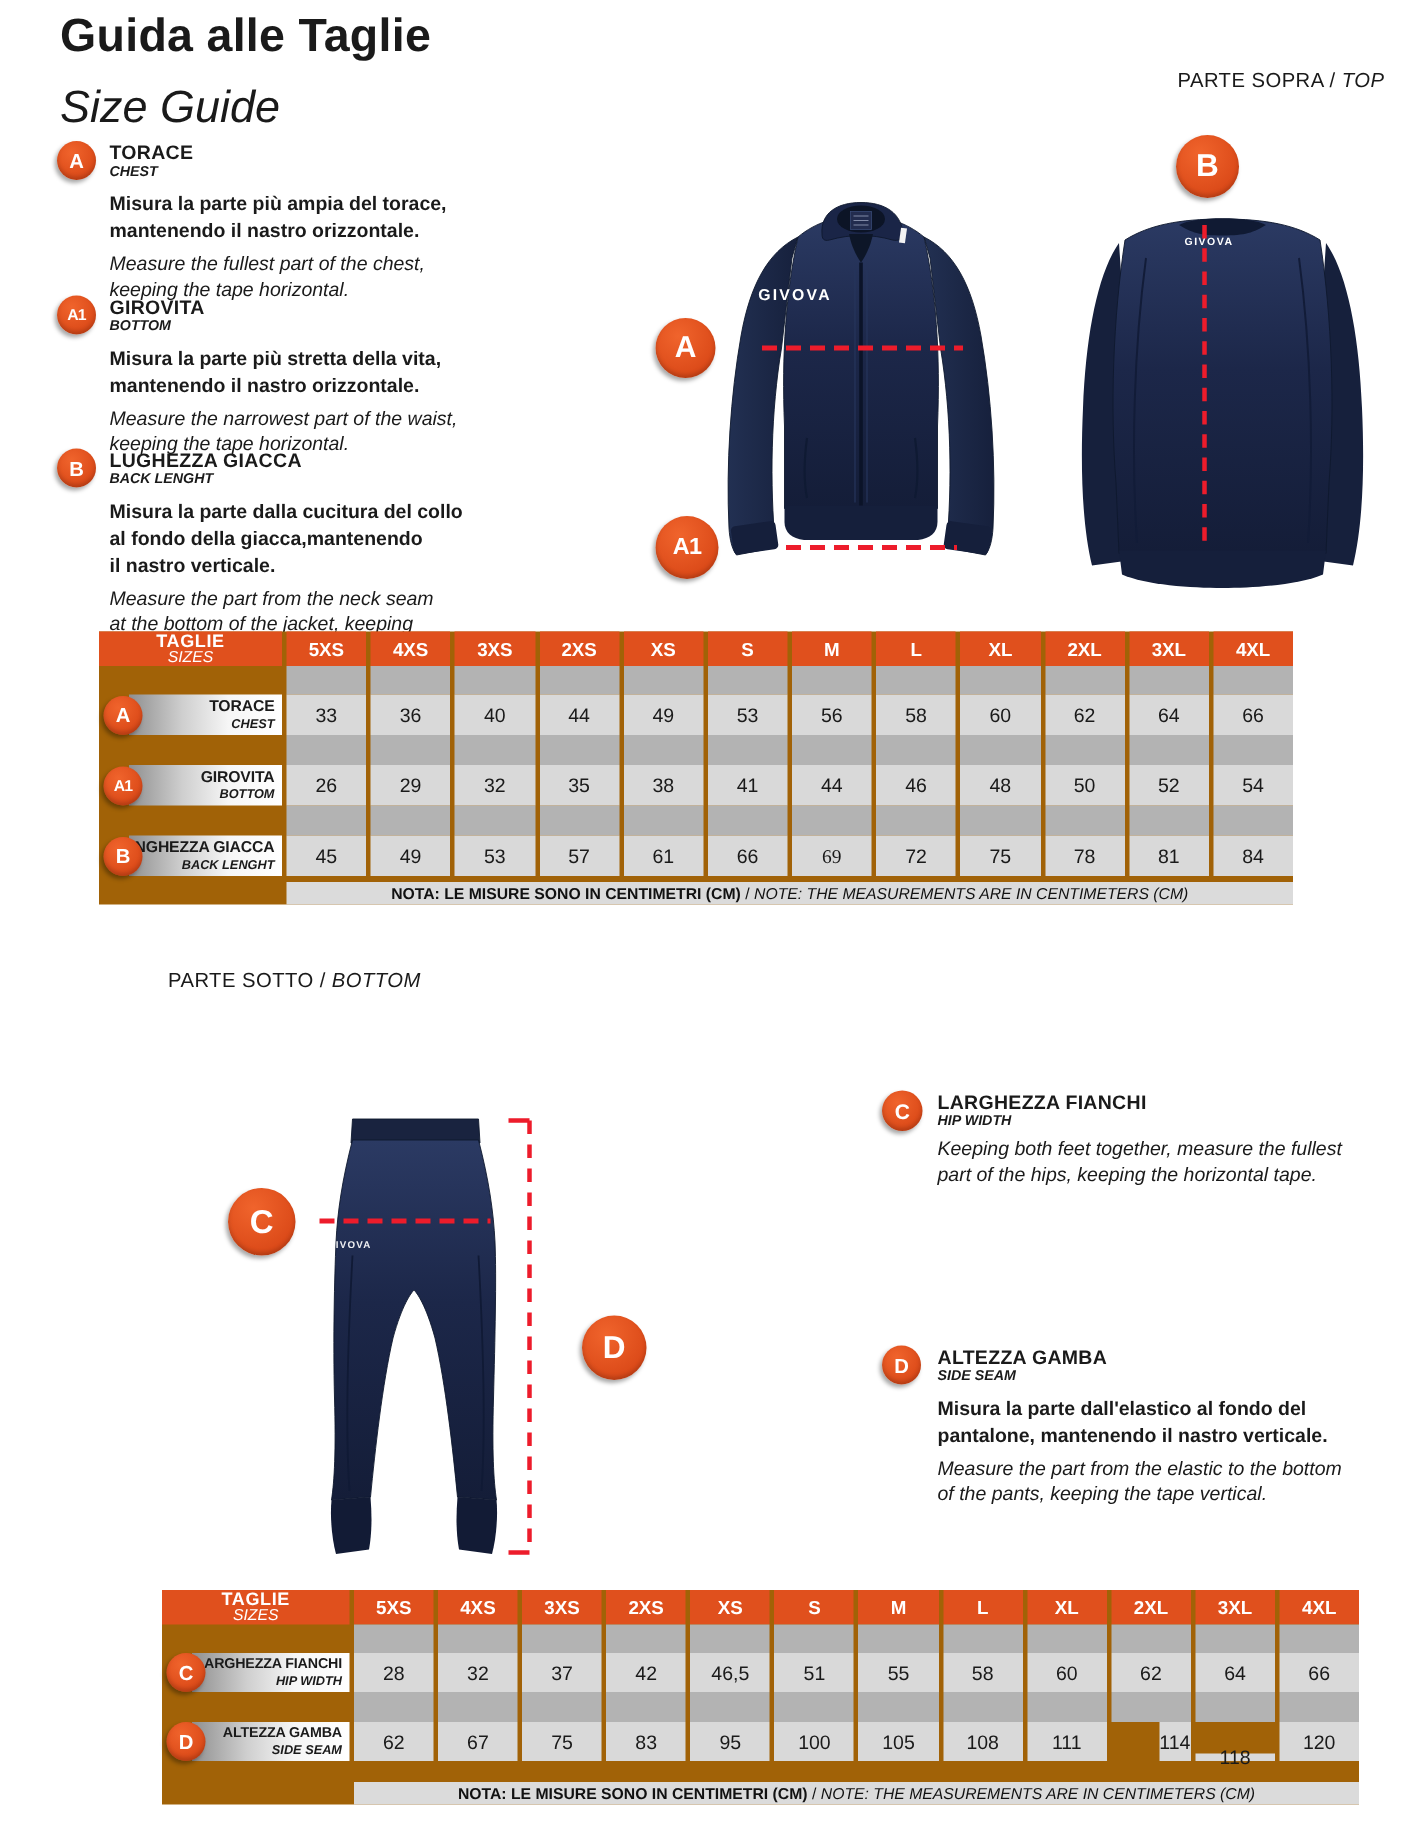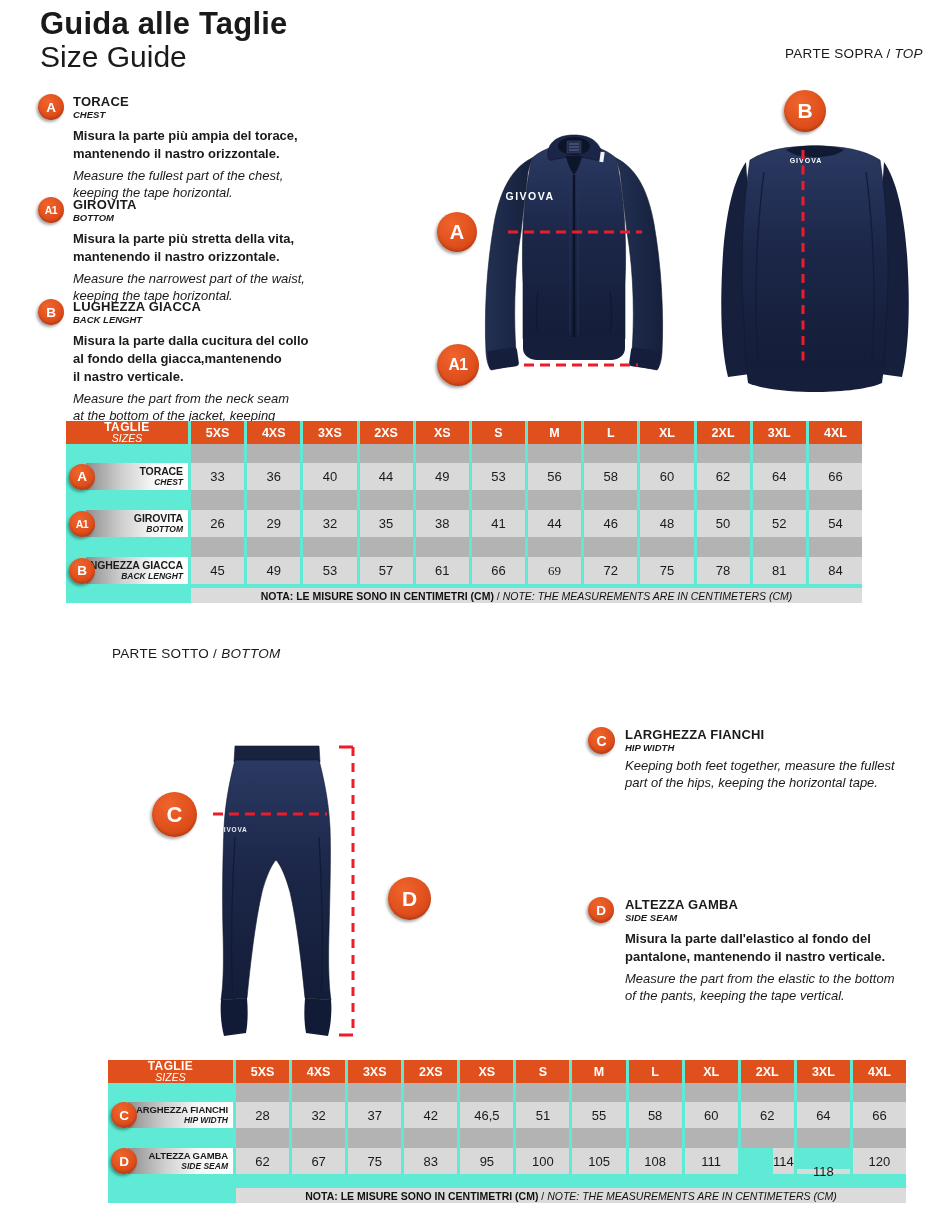--- a/index.html
+++ b/index.html
@@ -2,21 +2,21 @@
 <html><head>
 <meta charset="utf-8">
 <style>
   * { margin:0; padding:0; box-sizing:border-box; }
   body { background:#fff; font-family:"Liberation Sans", sans-serif; color:#1a1a1a; }
   .page { position:relative; width:944px; height:1230px; background:#fff; overflow:hidden; }
 
   
   .title-block { position:absolute; left:40px; top:8px; }
   .title-it { font-size:31px; font-weight:bold; line-height:1.02; letter-spacing:.2px; }
-  .title-en { font-size:30px; line-height:1.02; margin-top:2px; }
+  .title-en { font-size:30px; font-style:italic; line-height:1.02; margin-top:17px; }
   .section-label { position:absolute; font-size:13.5px; letter-spacing:.3px; white-space:pre; }
   .section-label .it { font-style:italic; }
 
   
   .circle { position:absolute; border-radius:50%; display:flex; align-items:center; justify-content:center;
             background:radial-gradient(circle at 38% 30%, #F0642C 0%, #E0501D 55%, #D23F12 100%);
             color:#fff; font-weight:bold;
             box-shadow:-1.5px 2px 3px rgba(0,0,0,.35), inset 0 -2px 3px rgba(0,0,0,.18); }
   .circle span.multi { font-size:.78em; letter-spacing:-.5px; }
 
@@ -24,21 +24,21 @@
   .measure { position:absolute; width:345px; }
   .measure .circ-holder { position:absolute; left:0; top:0; }
   .mtext { margin-left:35px; }
   .mname { font-size:13px; font-weight:bold; letter-spacing:.2px; }
   .men   { font-size:9.5px; font-weight:bold; font-style:italic; margin-top:0px; }
   .desc  { white-space:pre-line; }
   .desc-it { margin-top:7px; font-weight:bold; font-size:13px; line-height:1.38; }
   .desc-en { margin-top:4px; font-style:italic; font-size:13px; line-height:1.33; }
 
   
-  .size-table { position:absolute; display:grid; column-gap:3px; background:#5eead4; }
+  .size-table { position:absolute; display:grid; column-gap:3px; background:#a16207; }
   #size-table-top    { left:66px;  top:421px;  width:796px; grid-template-columns:122px repeat(12,1fr);
                        grid-template-rows:23px 19px 27px 20px 27px 20px 27px 4px 15px; }
   #size-table-bottom { left:108px; top:1060px; width:798px; grid-template-columns:125px repeat(12,1fr);
                        grid-template-rows:23px 19px 26px 20px 26px 14px 15px; }
   .cell { display:flex; align-items:center; justify-content:center; }
   .th   { background:#E0501D; color:#fff; }
   .th-label { flex-direction:column; line-height:1.05; }
   .th-label .b { font-weight:bold; font-size:12px; letter-spacing:.4px; }
   .th-label .i { font-style:italic; font-size:10.5px; }
   .th-size { font-weight:bold; font-size:12.5px; }

